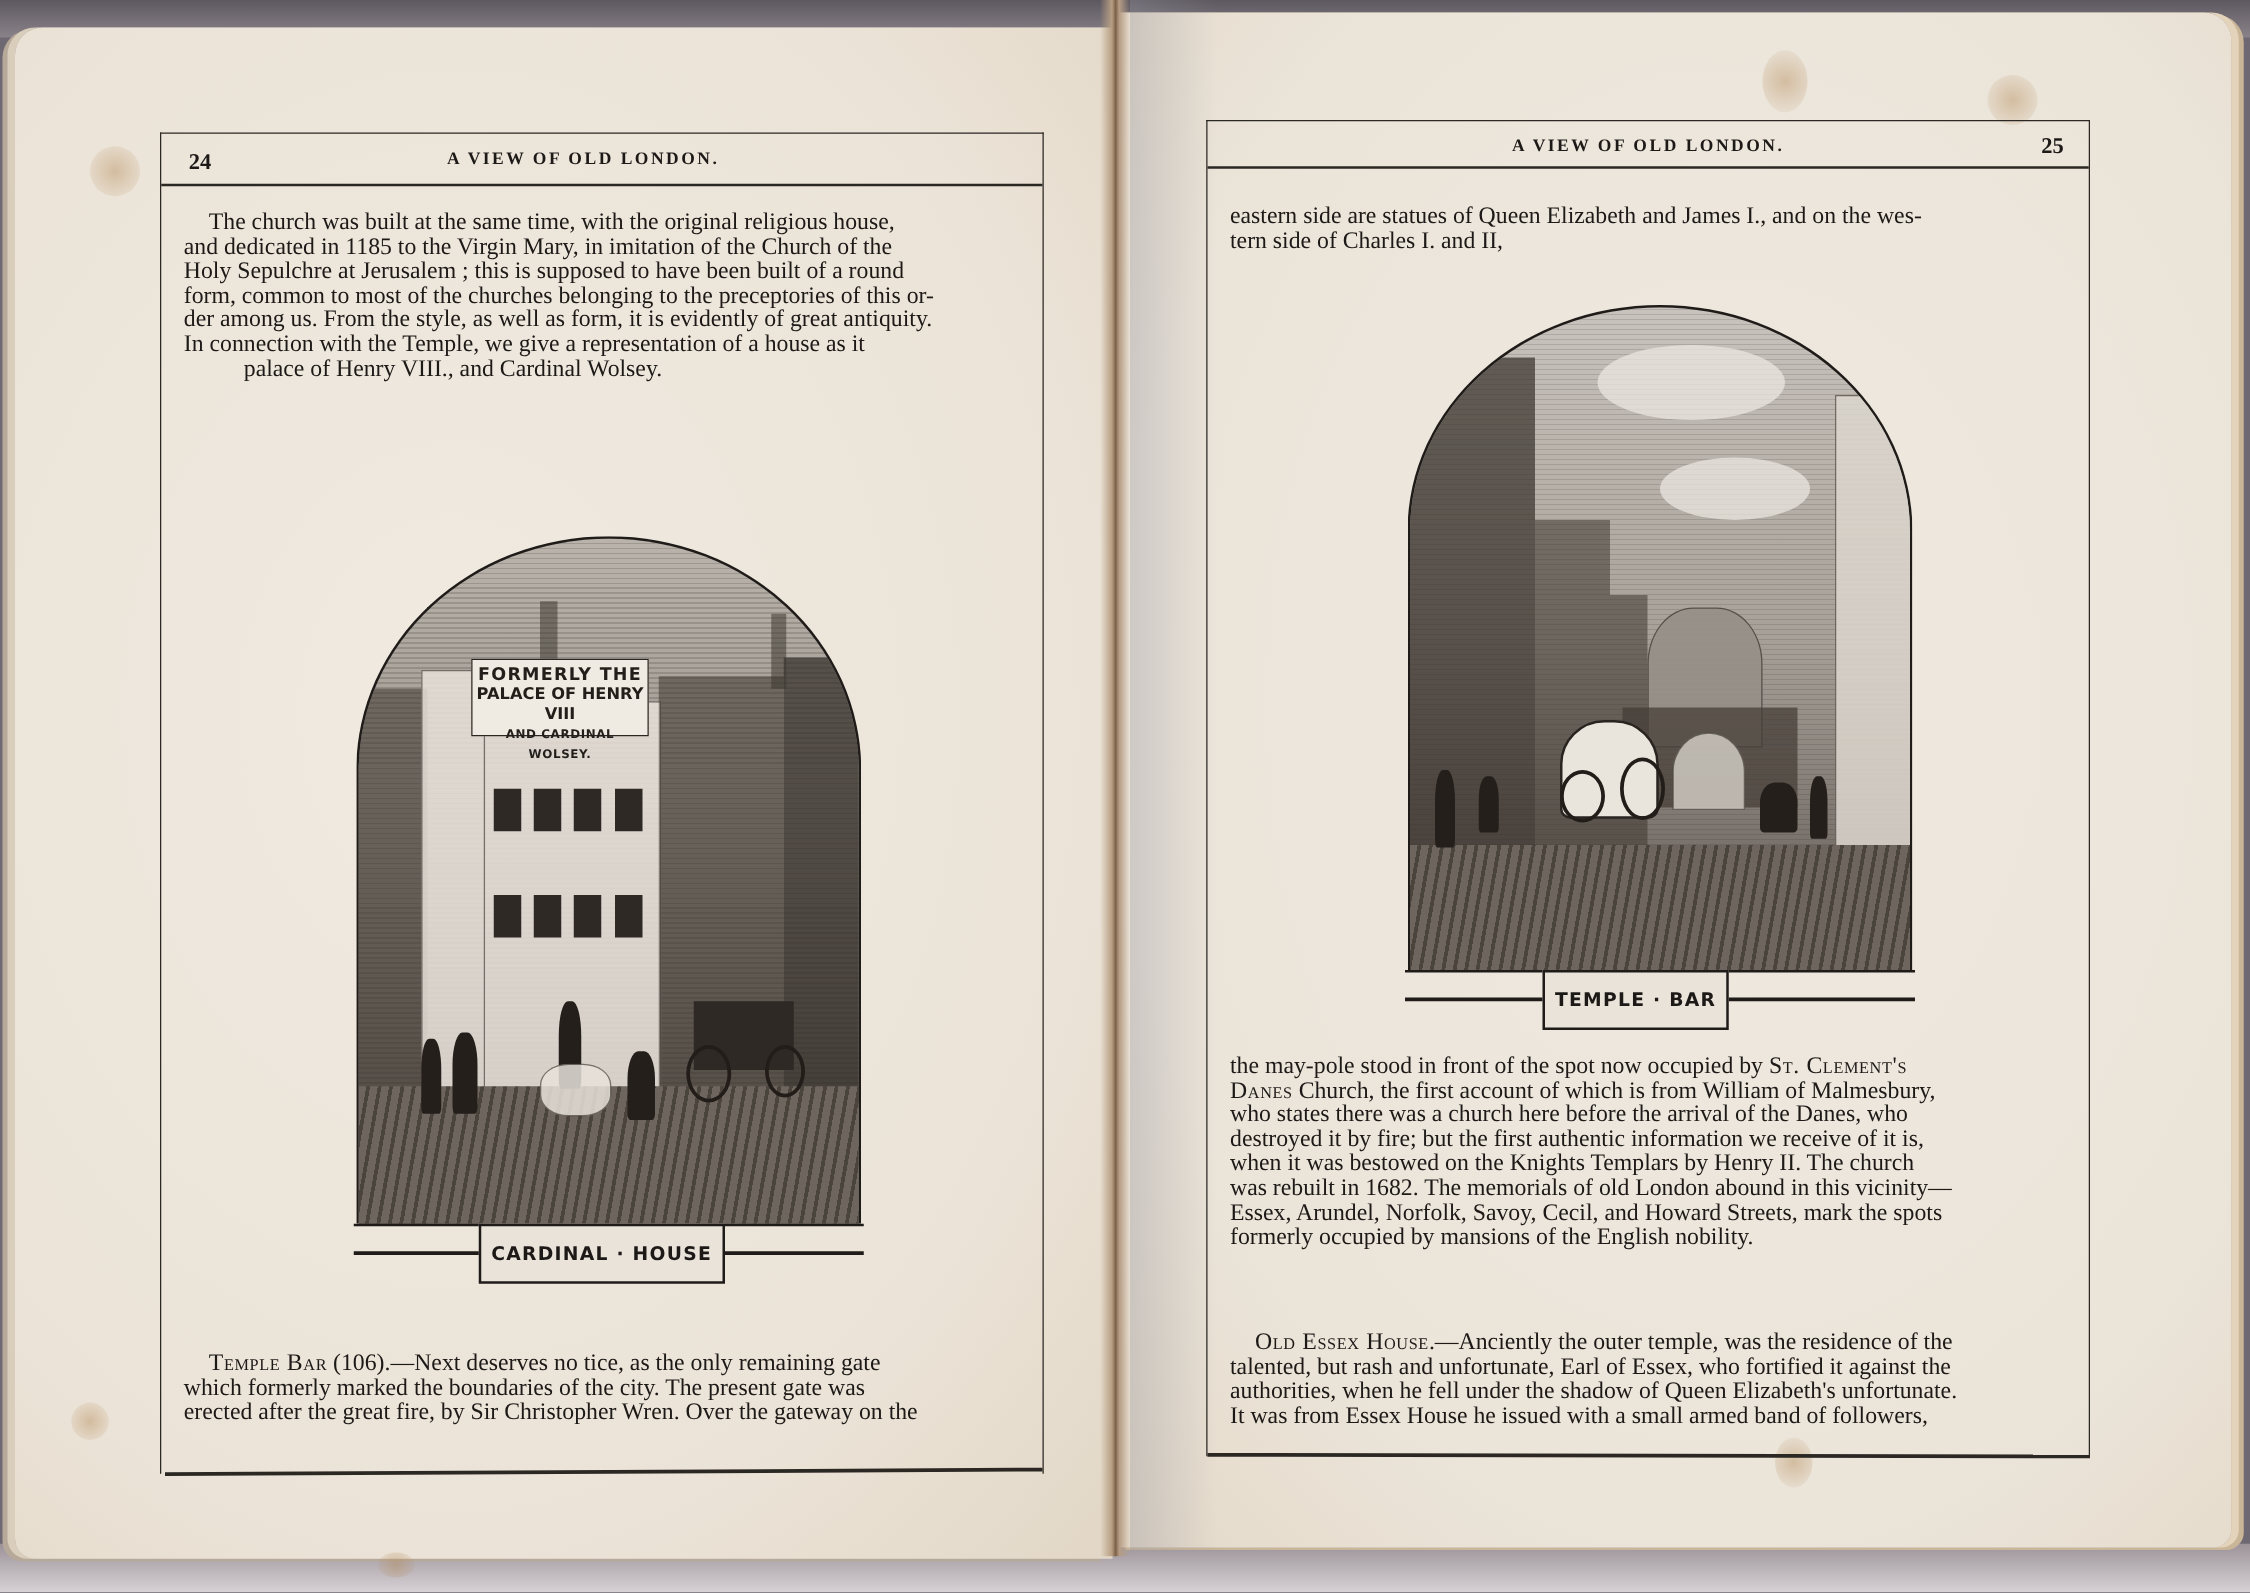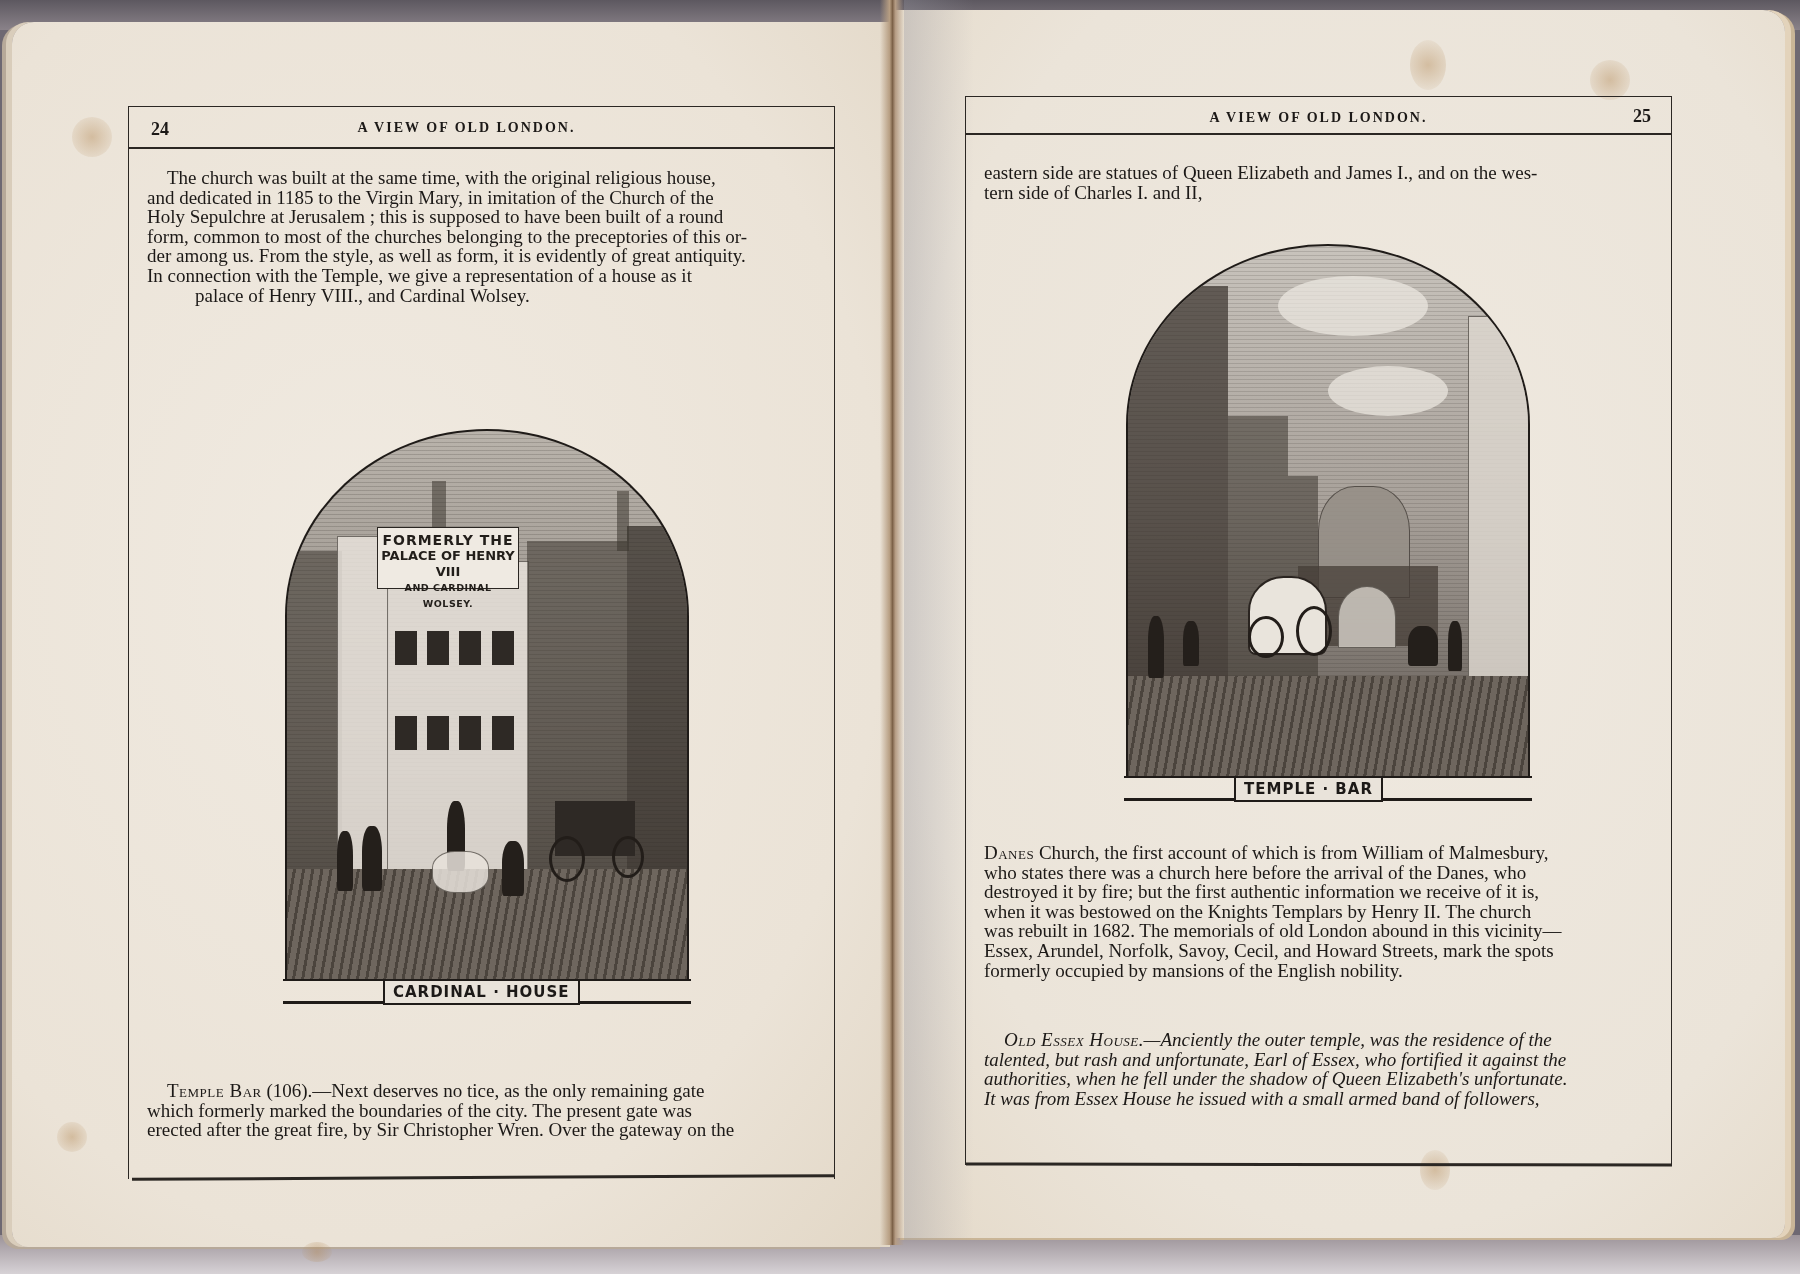--- a/index.html
+++ b/index.html
@@ -77,21 +77,21 @@
     }
     .caption-band {
       position:absolute; left: -2px; right: -2px;
       border-top: 2px solid #1f1b18; border-bottom: 3px solid #1f1b18;
       height: 20px;
     }
     .caption-box {
       position:absolute; top: -2px; height: 22px;
       border: 2px solid #1f1b18; background: #e9e3da;
       font-family: "DejaVu Sans", sans-serif; font-weight: bold;
-      font-size: 15px; line-height: 22px; padding: 0 8px; letter-spacing: 1px;
+      font-size: 15px; line-height: 22px; padding: 11px 8px; letter-spacing: 1px;
       white-space: nowrap;
     }
     .sign {
       position:absolute; background:#efeae2; border:1.5px solid #2a2622;
       font-family: "DejaVu Sans", sans-serif; font-weight: bold; color:#221e1a;
       text-align:center; padding: 4px 2px; line-height: 16px;
     }
     .sign .l1 { font-size: 14px; letter-spacing: 1px; }
     .sign .l2 { font-size: 13px; }
     .sign .l3 { font-size: 9.5px; letter-spacing: 0.5px; }
@@ -218,29 +218,30 @@
       <div class="figure" style="left:55px;top:375px;width:16px;height:45px;"></div>
       <div class="figure" style="left:280px;top:380px;width:30px;height:40px;"></div>
       <div class="figure" style="left:320px;top:375px;width:14px;height:50px;"></div>
     </div>
     <div class="caption-band" style="top:532px;">
       <div class="caption-box" style="left:110px;">TEMPLE · BAR</div>
     </div>
   </div>
 
   <div class="text-block" style="top:746px;">
+    <div><span>the may-pole stood in front of the spot now occupied by </span><span class="sc">St. Clement's</span></div>
     <div><span class="sc">Danes</span><span> Church, the first account of which is from William of Malmesbury,</span></div>
     <div>who states there was a church here before the arrival of the Danes, who</div>
     <div>destroyed it by fire; but the first authentic information we receive of it is,</div>
     <div>when it was bestowed on the Knights Templars by Henry II. The church</div>
     <div>was rebuilt in 1682. The memorials of old London abound in this vicinity—</div>
     <div>Essex, Arundel, Norfolk, Savoy, Cecil, and Howard Streets, mark the spots</div>
     <div style="text-align:left;">formerly occupied by mansions of the English nobility.</div>
   </div>
 
-  <div class="text-block" style="top:933px;font-style:italic;">
+  <div class="text-block" style="top:967px;">
     <div style="text-indent:20px;"><span class="sc">Old Essex House</span><span>.—Anciently the outer temple, was the residence of the</span></div>
     <div>talented, but rash and unfortunate, Earl of Essex, who fortified it against the</div>
     <div>authorities, when he fell under the shadow of Queen Elizabeth's unfortunate.</div>
     <div>It was from Essex House he issued with a small armed band of followers,</div>
   </div>
 </div>
 <div class="frame-bottom-rule" style="left:966px;top:1163px;width:706px;transform:rotate(0.1deg);"></div>
 
 </body></html>

